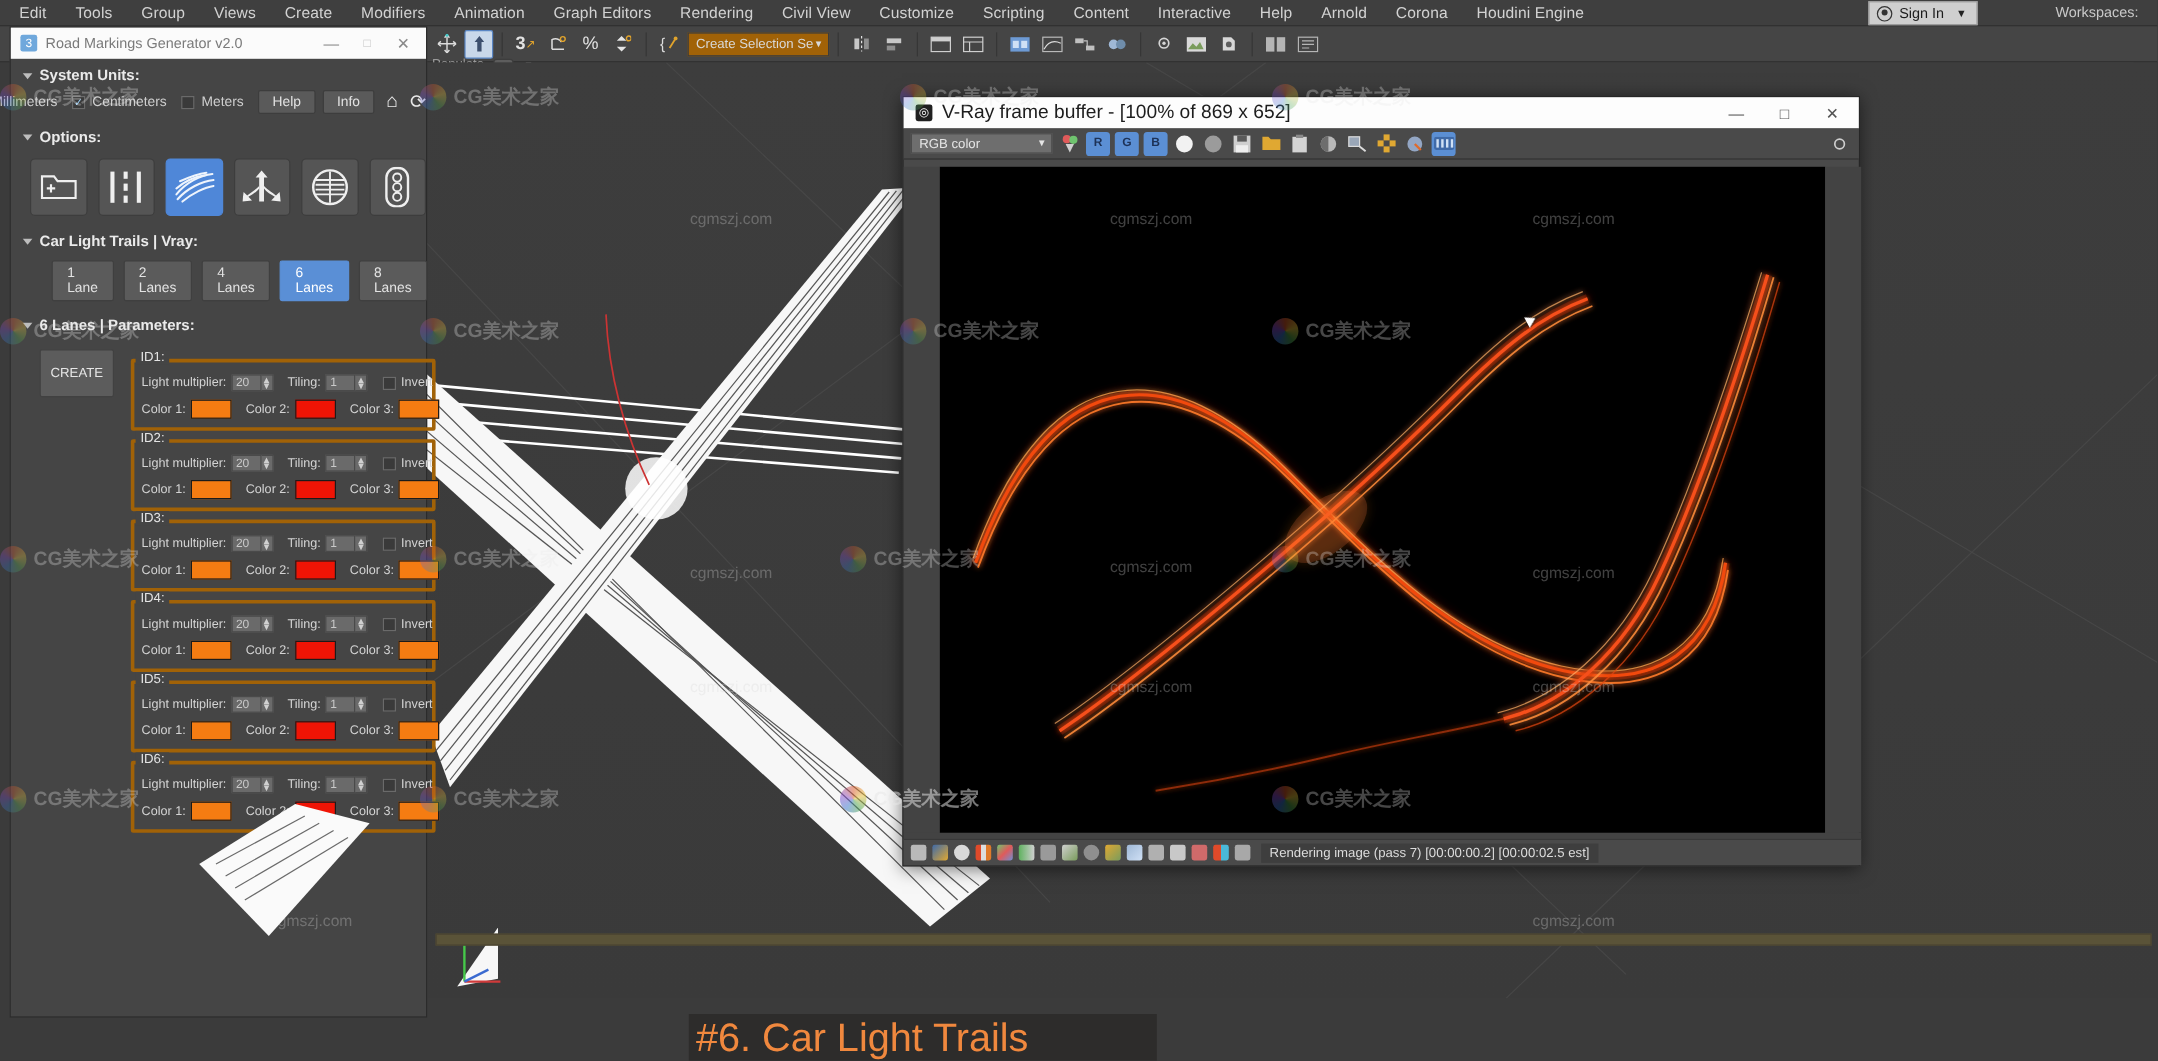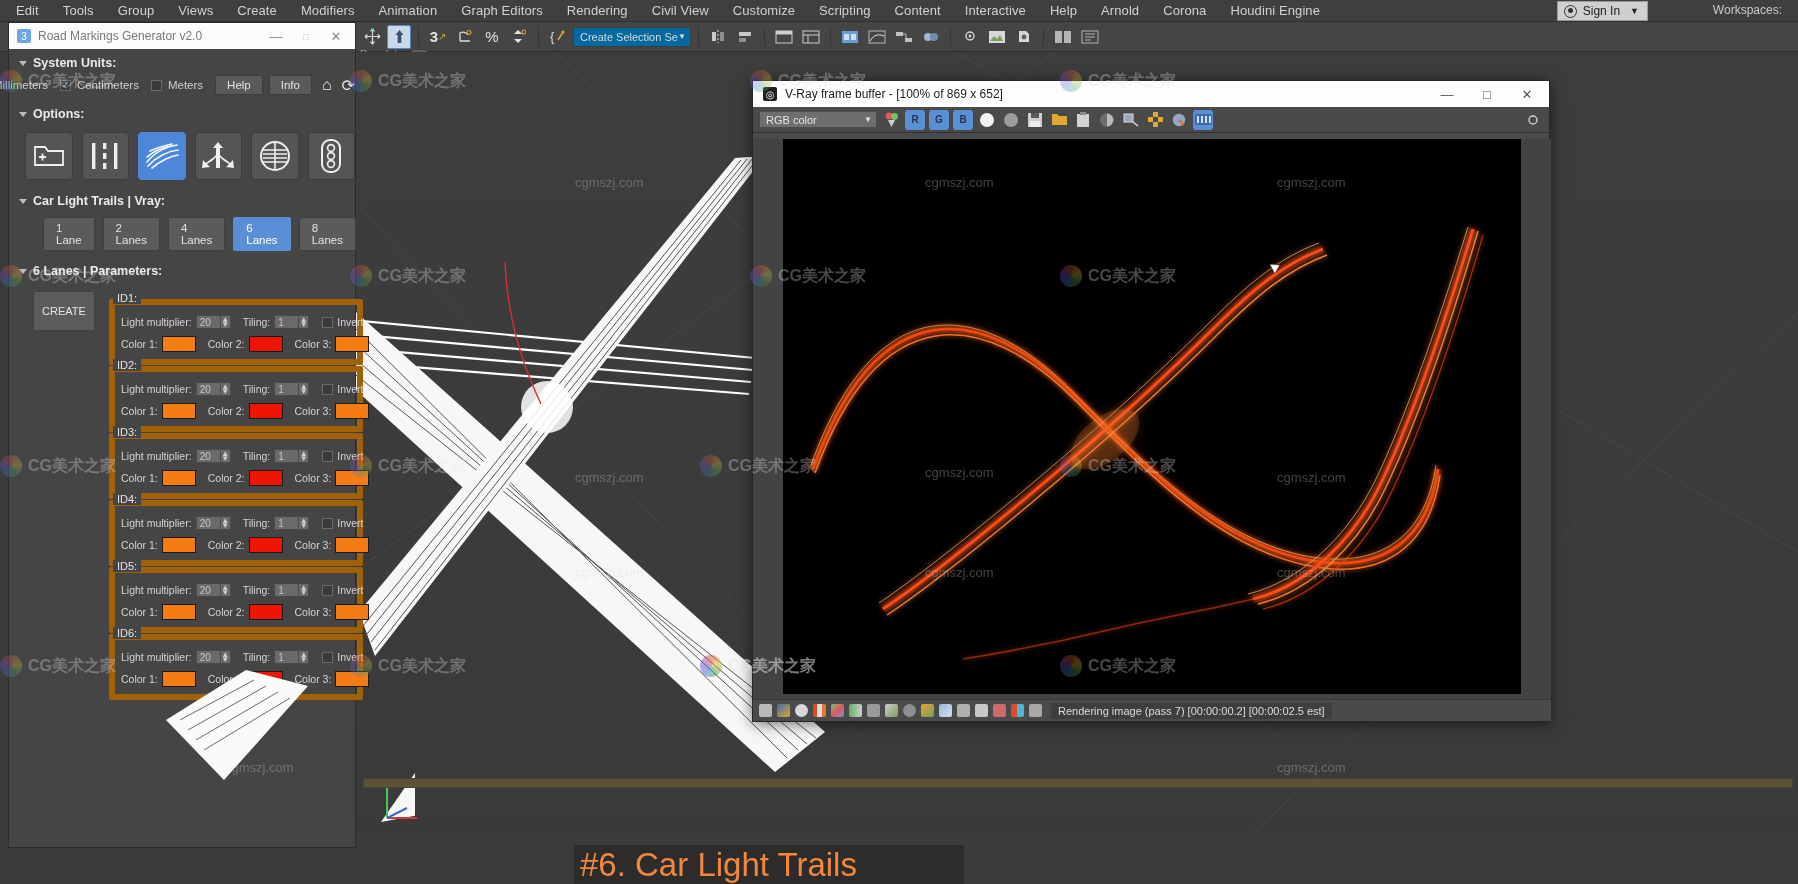--- a/index.html
+++ b/index.html
@@ -50,21 +50,21 @@
   }
   .tbtn {
     width: 24px; height: 24px; background: #4f4f4f; border: 1px solid #3a3a3a;
     border-radius: 2px; display: flex; align-items: center; justify-content: center;
     color: #ddd; font-size: 12px; position: relative; flex: none;
   }
   .tbtn.on { background: #c9d8ea; border-color: #5a86c4; color: #27406b; }
   .tbtn.flat { background: transparent; border-color: transparent; }
   .tsep { width: 1px; height: 20px; background: #363636; margin: 0 4px; flex: none; }
   .selset {
-    height: 20px; background: #0369a1; border: 1px solid #3c3c3c; color: #d8d8d8;
+    height: 20px; background: #a16207; border: 1px solid #3c3c3c; color: #d8d8d8;
     font-size: 11px; display: flex; align-items: center; padding: 0 4px 0 6px;
     width: 118px; justify-content: space-between; flex: none;
   }
   .populate {
     position: absolute; left: 360px; top: 48px; font-size: 11px; color: #9a9a9a;
     display: flex; align-items: center; gap: 8px;
   }
   .populate .pill { width: 17px; height: 11px; background: #5d5d5d; border-radius: 3px;
                     border: 1px solid #3d3d3d; }
 
@@ -122,21 +122,21 @@
   .create-btn {
     position: absolute; left: 24px; top: 268px; width: 62px; height: 40px;
     background: #5c5c5c; border: 1px solid #414141; border-radius: 2px;
     color: #e6e6e6; font-size: 11px; display: flex; align-items: center;
     justify-content: center;
   }
 
   .idgroup { position: absolute; left: 100px; width: 254px; text-align: right; }
   .idlabel { position: absolute; left: 4px; top: -7px; background: #454545;
              padding: 0 4px; color: #e4e4e4; font-size: 11px; }
-  .idbox { border: 6px solid #a16207; border-radius: 2px; padding: 10px 6px 7px 6px; }
+  .idbox { border: 3px solid #a16207; border-radius: 2px; padding: 10px 6px 7px 6px; }
   .prow { display: flex; align-items: center; gap: 4px; }
   .prow + .prow { margin-top: 7px; }
   .plab { color: #d4d4d4; font-size: 10.5px; white-space: nowrap; }
   .spin { display: flex; align-items: center; }
   .spin .fld { width: 25px; height: 14px; background: #6a6a6a; border: 1px solid #4a4a4a;
                color: #c9c9c9; font-size: 10px; display: flex; align-items: center;
                padding-left: 3px; }
   .spin .ar { width: 10px; height: 14px; background: #6a6a6a; border: 1px solid #4a4a4a;
               border-left: none; color: #d0d0d0; font-size: 8px; display: flex;
               flex-direction: column; align-items: center; justify-content: center;
@@ -147,21 +147,21 @@
   .vfb {
     position: absolute; left: 752px; top: 80px; width: 798px; height: 642px;
     background: #4a4a4a; border: 1px solid #262626;
     box-shadow: 0 2px 14px rgba(0,0,0,.55);
   }
   .vfb-title { height: 26px; background: #fdfdfd; display: flex; align-items: center;
                padding: 0 2px 0 10px; }
   .vfb-title .vico { width: 14px; height: 14px; border-radius: 2px; background: #1f1f1f;
                      color: #fff; font-size: 10px; display: flex; align-items: center;
                      justify-content: center; margin-right: 8px; flex: none; }
-  .vfb-title .vtxt { flex: 1; font-size: 12px; color: #1d1d1d; }
+  .vfb-title .vtxt { flex: 1; font-size: 16px; color: #1d1d1d; }
   .vfb-title .vb { width: 40px; text-align: center; color: #555; font-size: 13px; }
   .vfb-tools { height: 26px; background: #4a4a4a; display: flex; align-items: center;
                gap: 4px; padding: 0 6px; border-bottom: 1px solid #333; }
   .ddl { width: 118px; height: 17px; background: #6e6e6e; border: 1px solid #4c4c4c;
          color: #e5e5e5; font-size: 11px; display: flex; align-items: center;
          justify-content: space-between; padding: 0 4px 0 6px; flex: none; }
   .vbtn { width: 20px; height: 20px; border-radius: 3px; display: flex;
           align-items: center; justify-content: center; font-size: 10px;
           color: #e8e8e8; flex: none; }
   .vbtn.bl { background: #5b8fd4; color: #1d3257; font-weight: bold; }

